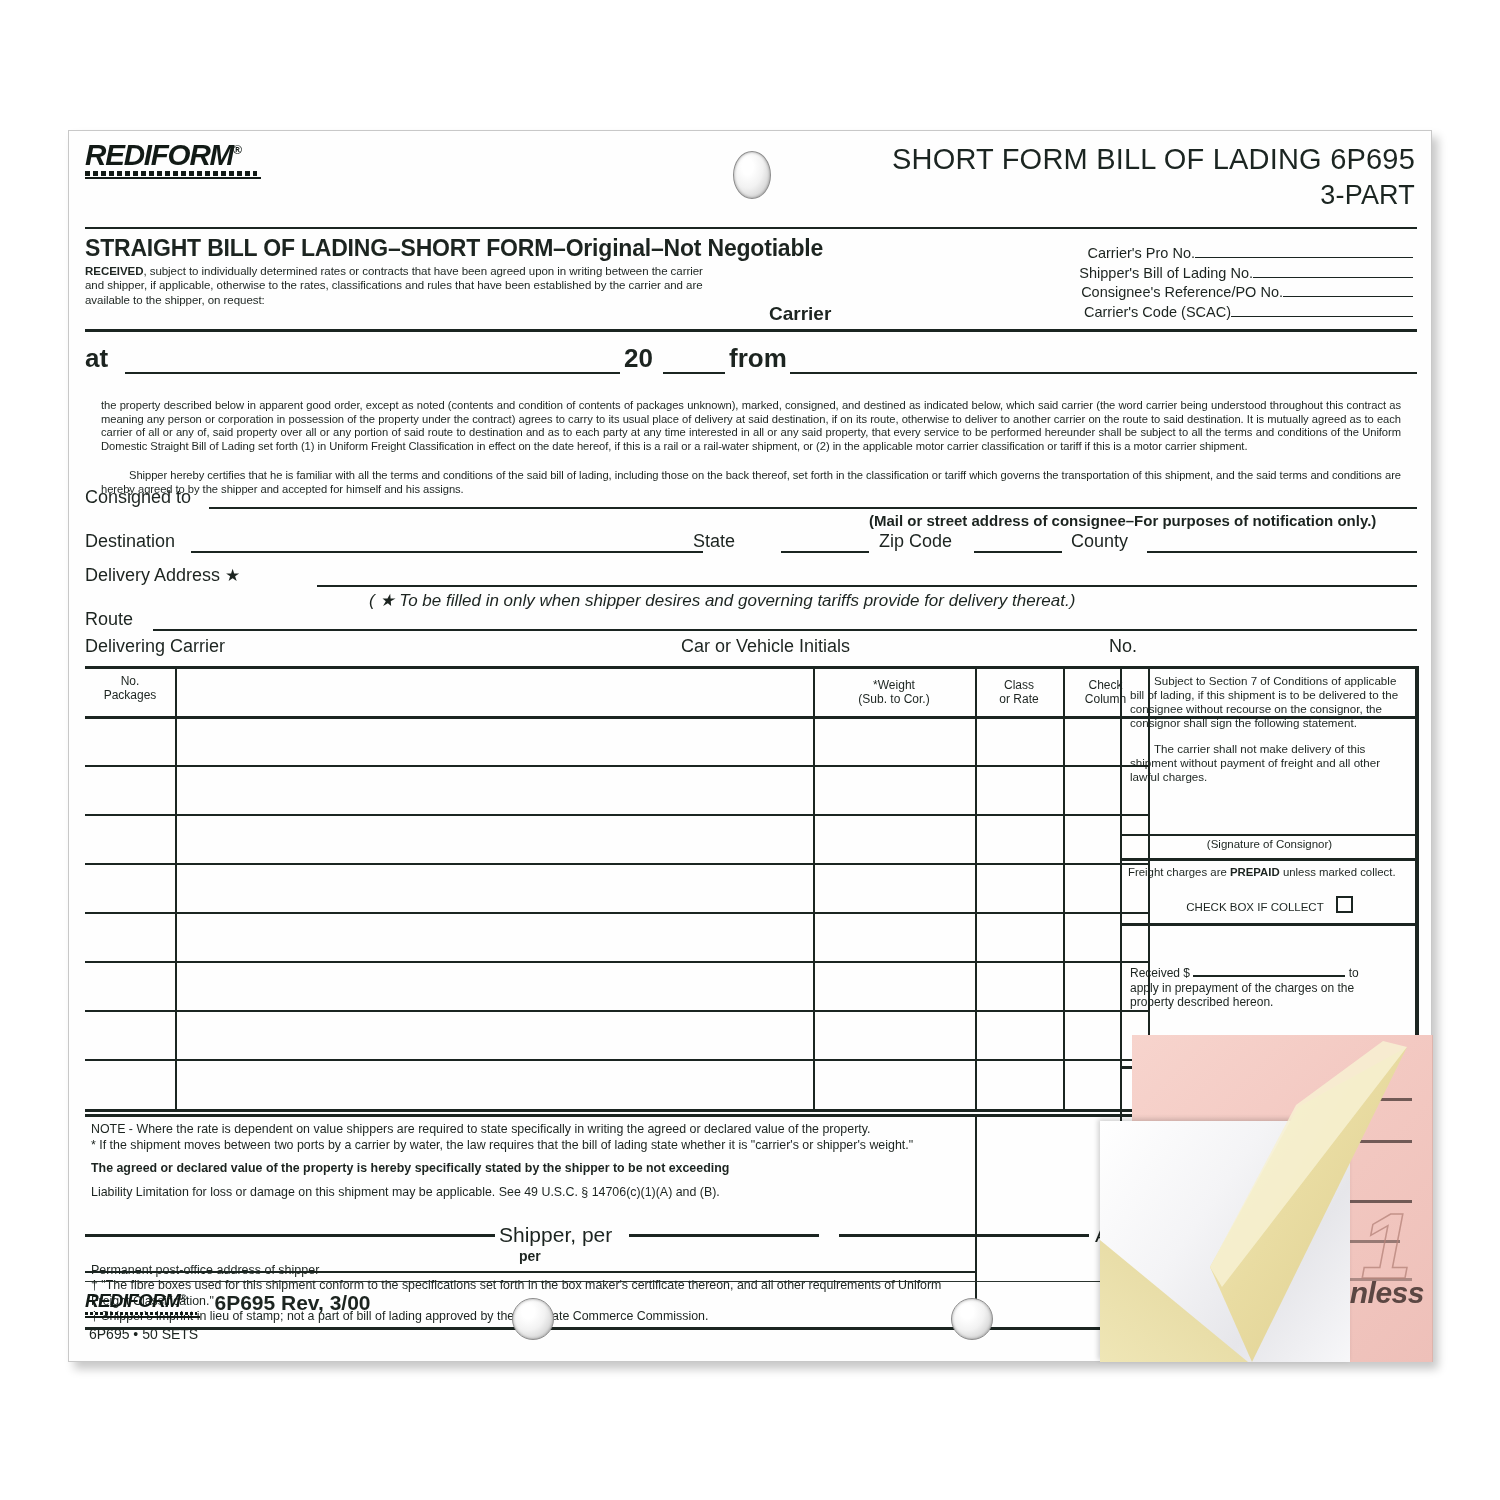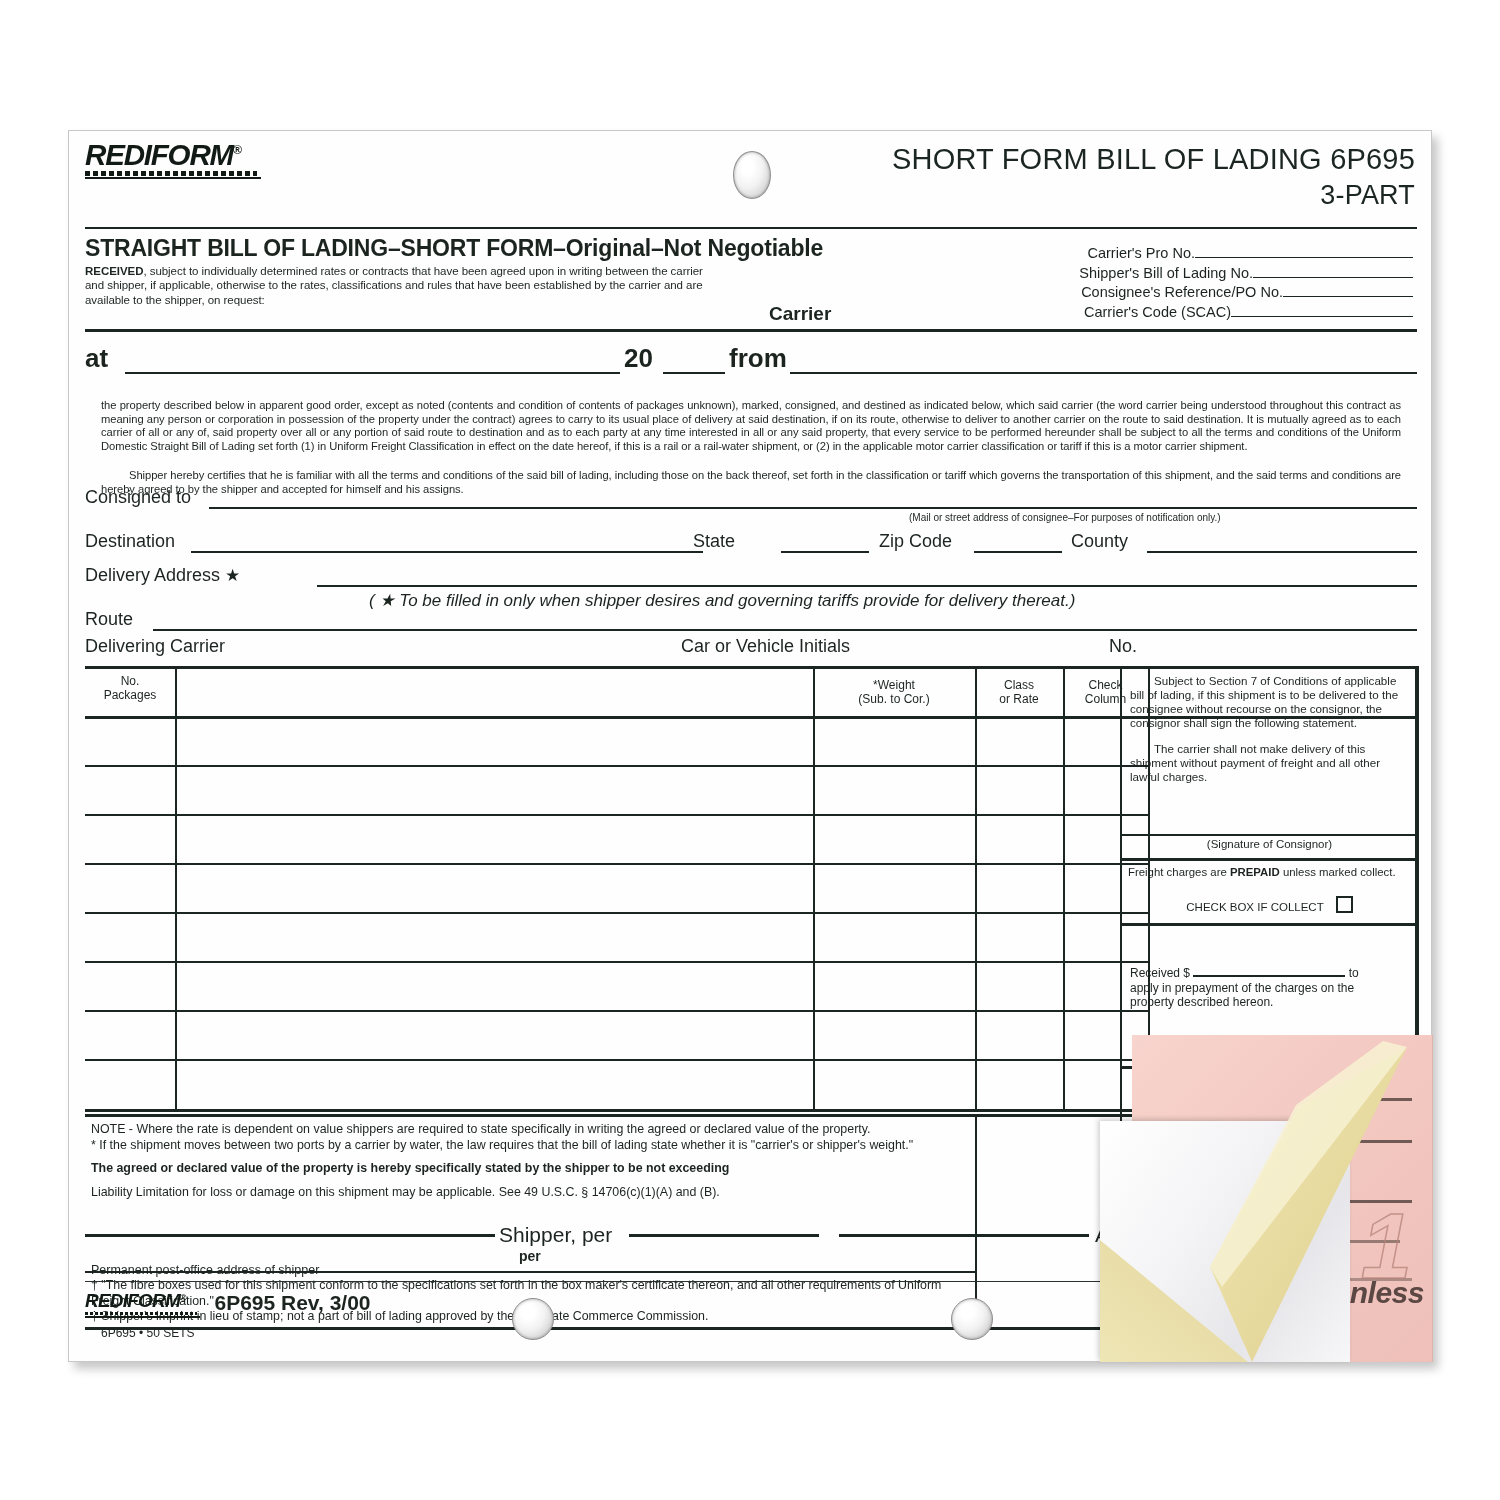--- a/index.html
+++ b/index.html
@@ -72,21 +72,21 @@
   .atrow .bigword{position:absolute;font-size:26px;font-weight:bold;top:0px;}
   .atrow .fill{position:absolute;border-bottom:2.4px solid #1b2521;bottom:3px;}
 
   .bodytext{position:absolute;left:16px;top:252px;width:1332px;font-size:11.2px;line-height:13.6px;text-align:justify;letter-spacing:-0.05px;}
   .bodytext p{margin:16px;}
   .bodytext p.second{margin-top:12px;text-indent:28px;}
 
   
   .fldrow{position:absolute;font-size:18px;}
   .fldline{position:absolute;border-bottom:2.4px solid #1b2521;height:0;}
-  .note-sm{position:absolute;font-size:10px;font-weight:normal;margin-left:40px;}
+  .note-sm{position:absolute;font-size:15px;font-weight:bold;}
   .note-sm2{position:absolute;font-size:17px;font-style:italic;}
 
   
   .tbl{position:absolute;left:16px;top:535px;width:1050px;}
   .tbl .vline{position:absolute;width:2px;background:#1b2521;}
   .tbl .hline{position:absolute;height:2px;background:#1b2521;}
   .tbl .hline.thick{height:3px;}
   .colhdr{position:absolute;font-size:12px;line-height:14px;text-align:center;}
 
   
@@ -317,21 +317,21 @@
   <div class="rule-thin" style="left:16px;top:1150px;width:1332px;"></div>
 
   <div class="foot-brand" style="top:1160px;">
     <span style="display:inline-block;vertical-align:top;">
       <span class="redi2">REDIFORM</span><span style="font-size:9px;vertical-align:super;font-weight:bold;">®</span>
       <div class="dotbar2"></div>
       <div class="rule2"></div>
     </span>
     <span style="font-size:21px;font-weight:bold;margin-left:10px;vertical-align:top;">6P695  Rev, 3/00</span>
   </div>
-  <div style="position:absolute;left:32px;top:1195px;font-size:12px;text-align:center;">6P695 • 50 SETS</div>
+  <div style="position:absolute;left:20px;top:1195px;font-size:14px;text-align:center;">6P695 • 50 SETS</div>
 
   <div class="hole rnd" style="left:443px;top:1167px;"></div>
   <div class="hole rnd" style="left:882px;top:1167px;"></div>
 
 </div>
 
 <div class="curl">
   <div class="pinksheet">
     <div class="pinkline" style="left:228px;top:63px;width:52px;"></div>
     <div class="pinkline" style="left:200px;top:105px;width:80px;"></div>

